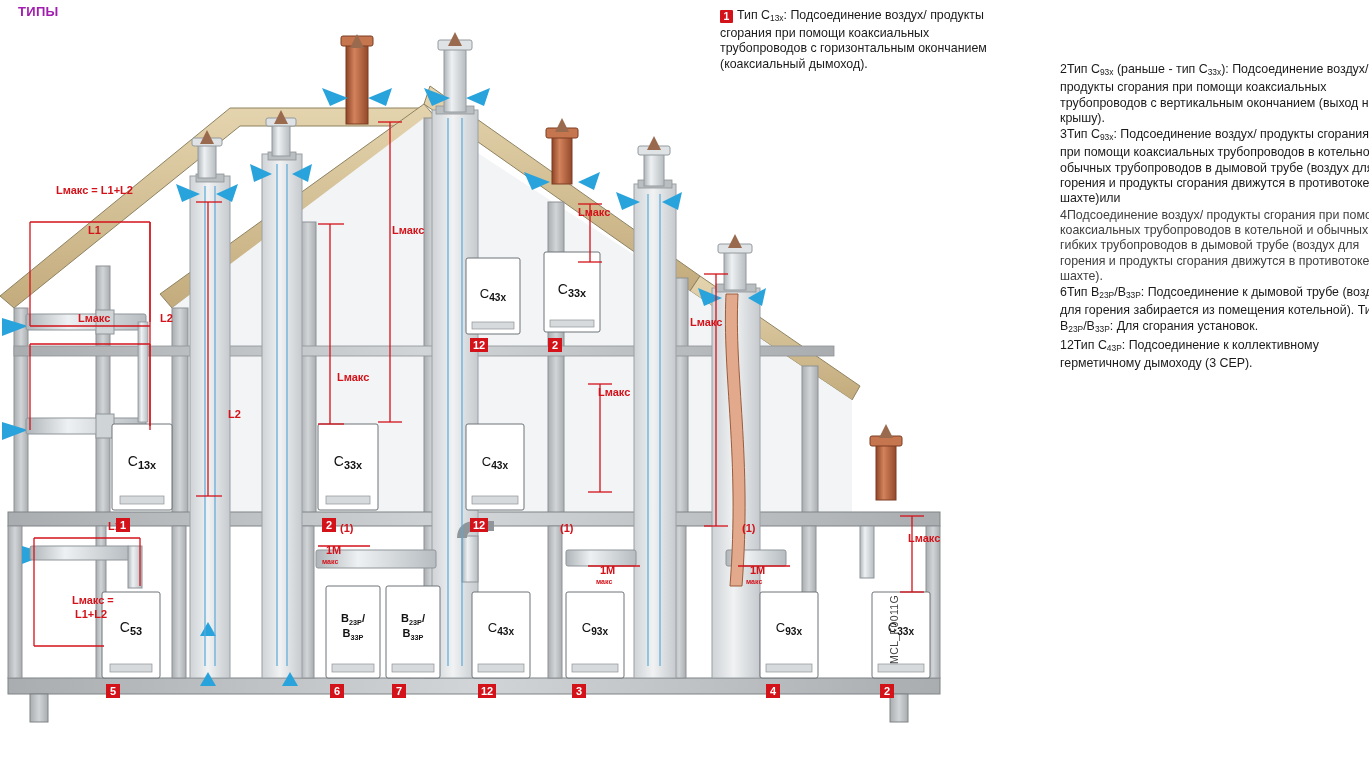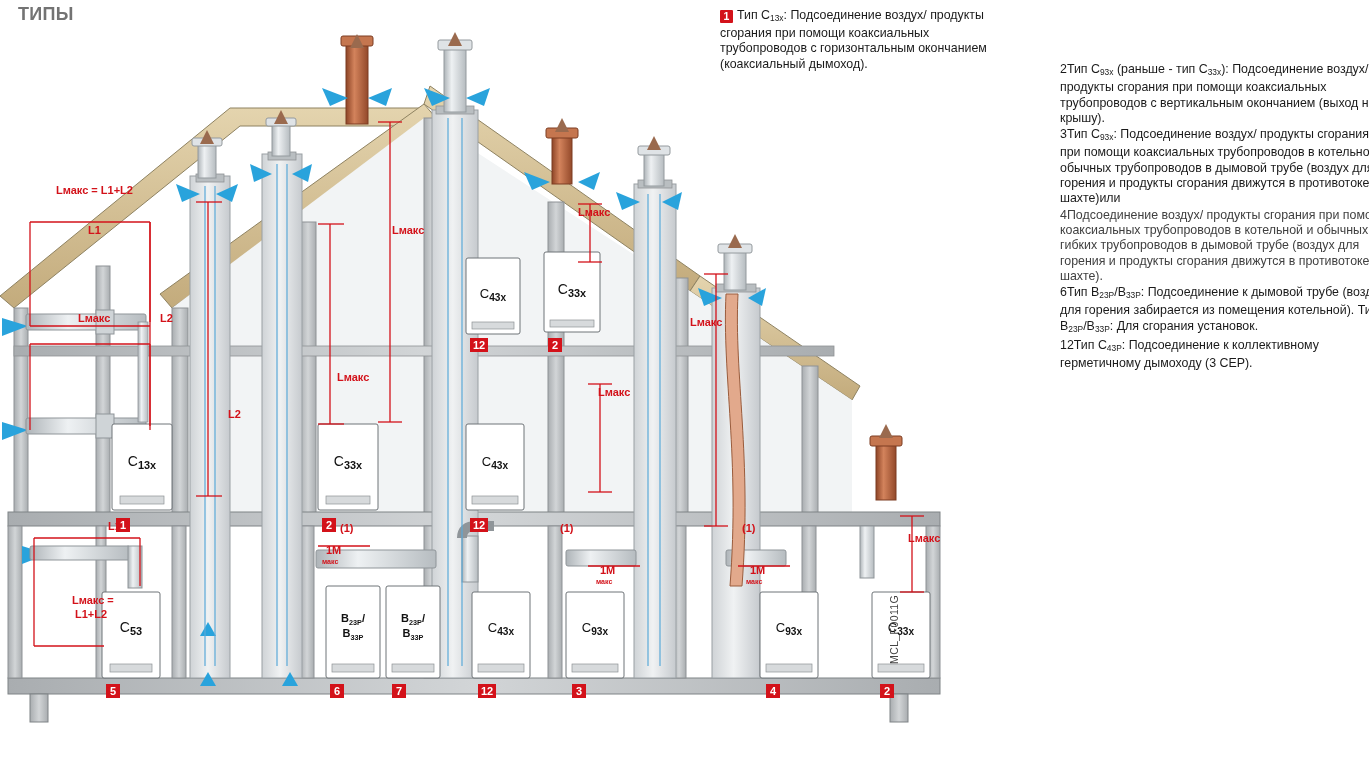--- a/index.html
+++ b/index.html
@@ -12,24 +12,24 @@
     height: 771px;
     position: relative;
     font-family: "Liberation Sans", sans-serif;
     color: #1a1a1a;
     overflow: hidden;
   }
   .page-title {
     position: absolute;
     left: 18px;
     top: 4px;
-    font-size: 18px;
+    font-size: 13px;
     font-weight: bold;
     letter-spacing: .3px;
-    color: #737373;
+    color: #a21caf;
   }
   
   #diagram {
     position: absolute;
     left: 0;
     top: 26px;
     width: 1010px;
     height: 700px;
   }
   #diagram svg { display: block; }

